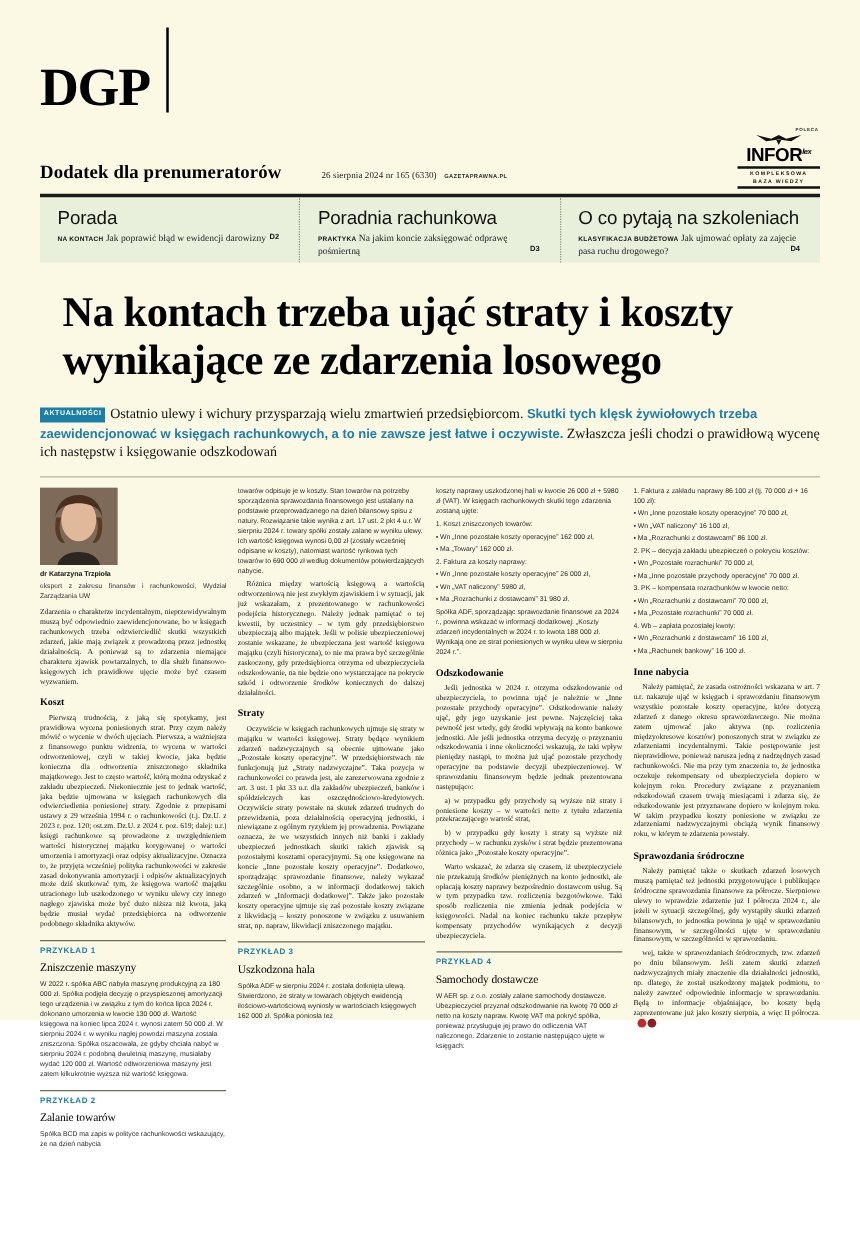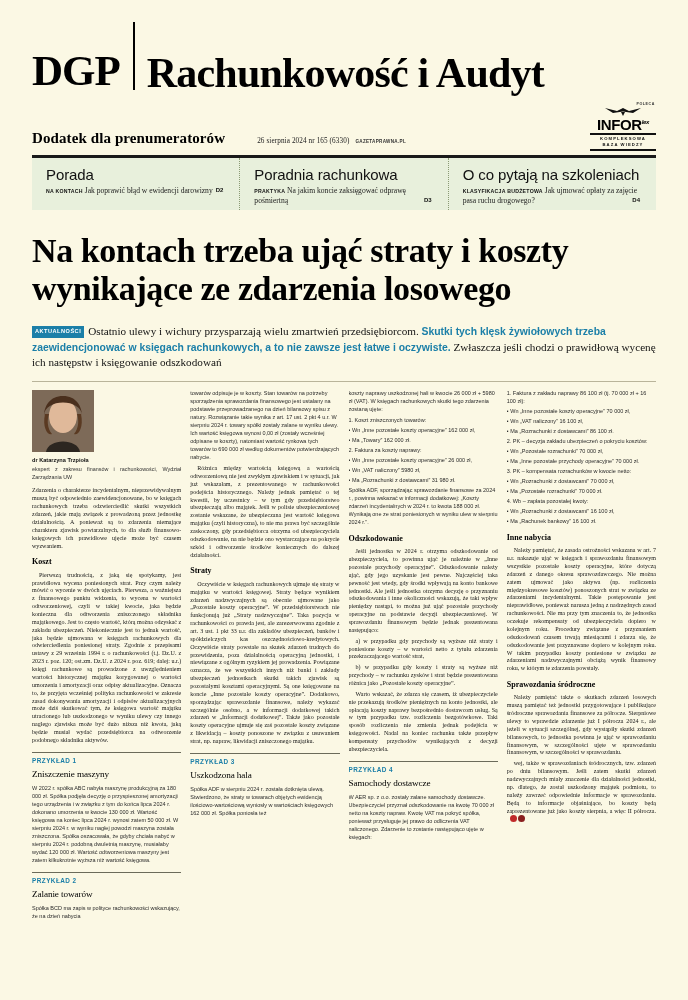--- a/index.html
+++ b/index.html
@@ -4,21 +4,21 @@
 <title>DGP — Rachunkowość i Audyt</title>
 <style>
   html,body{margin:0;padding:0;}
   body{
     width:688px;height:1000px;overflow:hidden;
     background:#ffffff;
     font-family:"Liberation Serif", serif;
     color:#111;
   }
   .page{
-    position:relative;width:688px;height:1000px;
+    position:relative;width:688px;height:816px;
     background:#fbf8e4;
     box-sizing:border-box;
     padding:0 32px;
   }
   
   .masthead{
     display:flex;align-items:flex-end;
     padding-top:22px;
   }
   .logo-dgp{
@@ -104,21 +104,21 @@
     font-family:"Liberation Sans", sans-serif;
     font-weight:bold;font-size:6px;color:#111;float:right;
     margin-right:4px;
   }
 
   
   .headline{
     font-family:"Liberation Serif", serif;
     font-size:34px;font-weight:bold;line-height:1.12;
     letter-spacing:-.4px;color:#000;
-    margin:22px 0 0 0;
+    margin:22px 0 0 18px;
   }
   .lead{
     margin:16px 0 0 0;font-size:11.2px;line-height:1.42;
     color:#111;font-family:"Liberation Serif", serif;
   }
   .badge{
     display:inline-block;background:#1b7fa8;color:#fff;
     font-family:"Liberation Sans", sans-serif;
     font-size:5.6px;font-weight:bold;letter-spacing:.5px;
     padding:2px 3px;vertical-align:2px;margin-right:4px;
@@ -203,21 +203,20 @@
   }
 </style>
 </head>
 <body>
 
 <div class="page">
 
   <div class="masthead">
     <div class="logo-dgp">DGP</div>
     <div class="logo-rule"></div>
-    <div class="logo-title">Rachunkowość i Audyt</div>
   </div>
 
   <div class="subhead-row">
     <span class="sub-left">Dodatek dla prenumeratorów</span>
     <span class="sub-date">26 sierpnia 2024 nr 165 (6330)</span>
     <span class="sub-site">GAZETAPRAWNA.PL</span>
 
     <div class="infor">
       <div class="infor-poleca">POLECA</div>
       <svg class="infor-bird" width="40" height="11" viewBox="0 0 40 11">

